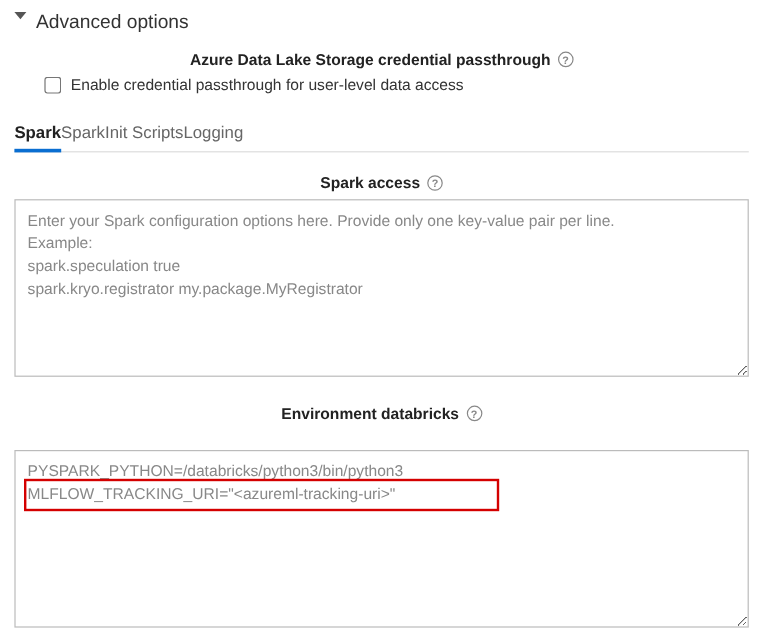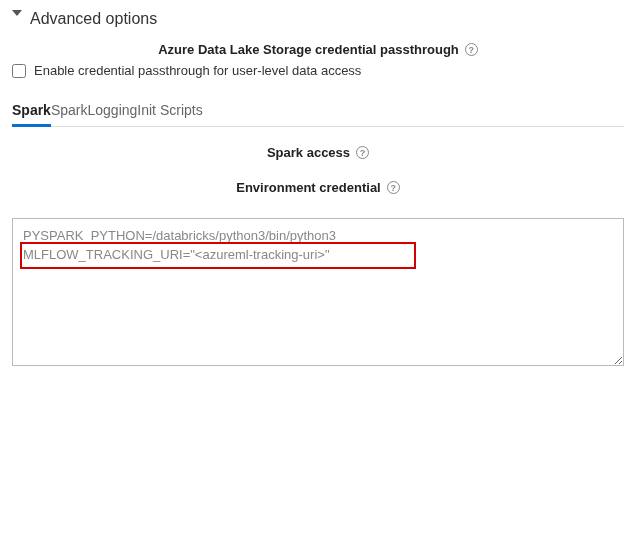--- a/index.html
+++ b/index.html
@@ -48,20 +48,21 @@
     font-size: 9px;
     color: #888;
     font-weight: 600;
     cursor: pointer;
   }
   .checkbox-row {
     display: flex;
     align-items: center;
     gap: 8px;
     margin-bottom: 18px;
+    margin-left: 25px;
   }
   .checkbox-row input {
     width: 14px; height: 14px;
     margin: 0;
   }
   .checkbox-row label {
     color: #333;
     font-size: 13px;
   }
   .tabs {
@@ -130,34 +131,38 @@
 </div>
 
 <div class="checkbox-row">
   <input type="checkbox" id="cp" style="">
   <label for="cp">Enable credential passthrough for user-level data access</label>
 </div>
 
 <div class="tabs">
   <div class="tab active">Spark</div>
   <div class="tab">Spark</div>
+  <div class="tab">Init Scripts</div>
   <div class="tab">Logging</div>
-  <div class="tab">Init Scripts</div>
 </div>
 
 <div class="field-block">
   <div class="section-label">
     <span>Spark access</span>
     <span class="help-icon">?</span>
   </div>
+  <textarea class="spark-ta" placeholder="Enter your Spark configuration options here. Provide only one key-value pair per line.
+Example:
+spark.speculation true
+spark.kryo.registrator my.package.MyRegistrator" style=""></textarea>
 </div>
 
 <div class="field-block">
   <div class="section-label">
-    <span>Environment credential</span>
+    <span>Environment databricks</span>
     <span class="help-icon">?</span>
   </div>
   <div class="env-wrap">
     <textarea class="env-ta" style="">PYSPARK_PYTHON=/databricks/python3/bin/python3
 MLFLOW_TRACKING_URI="&lt;azureml-tracking-uri&gt;"</textarea>
     <div class="highlight-box"></div>
   </div>
 </div>
 
 </body></html>

